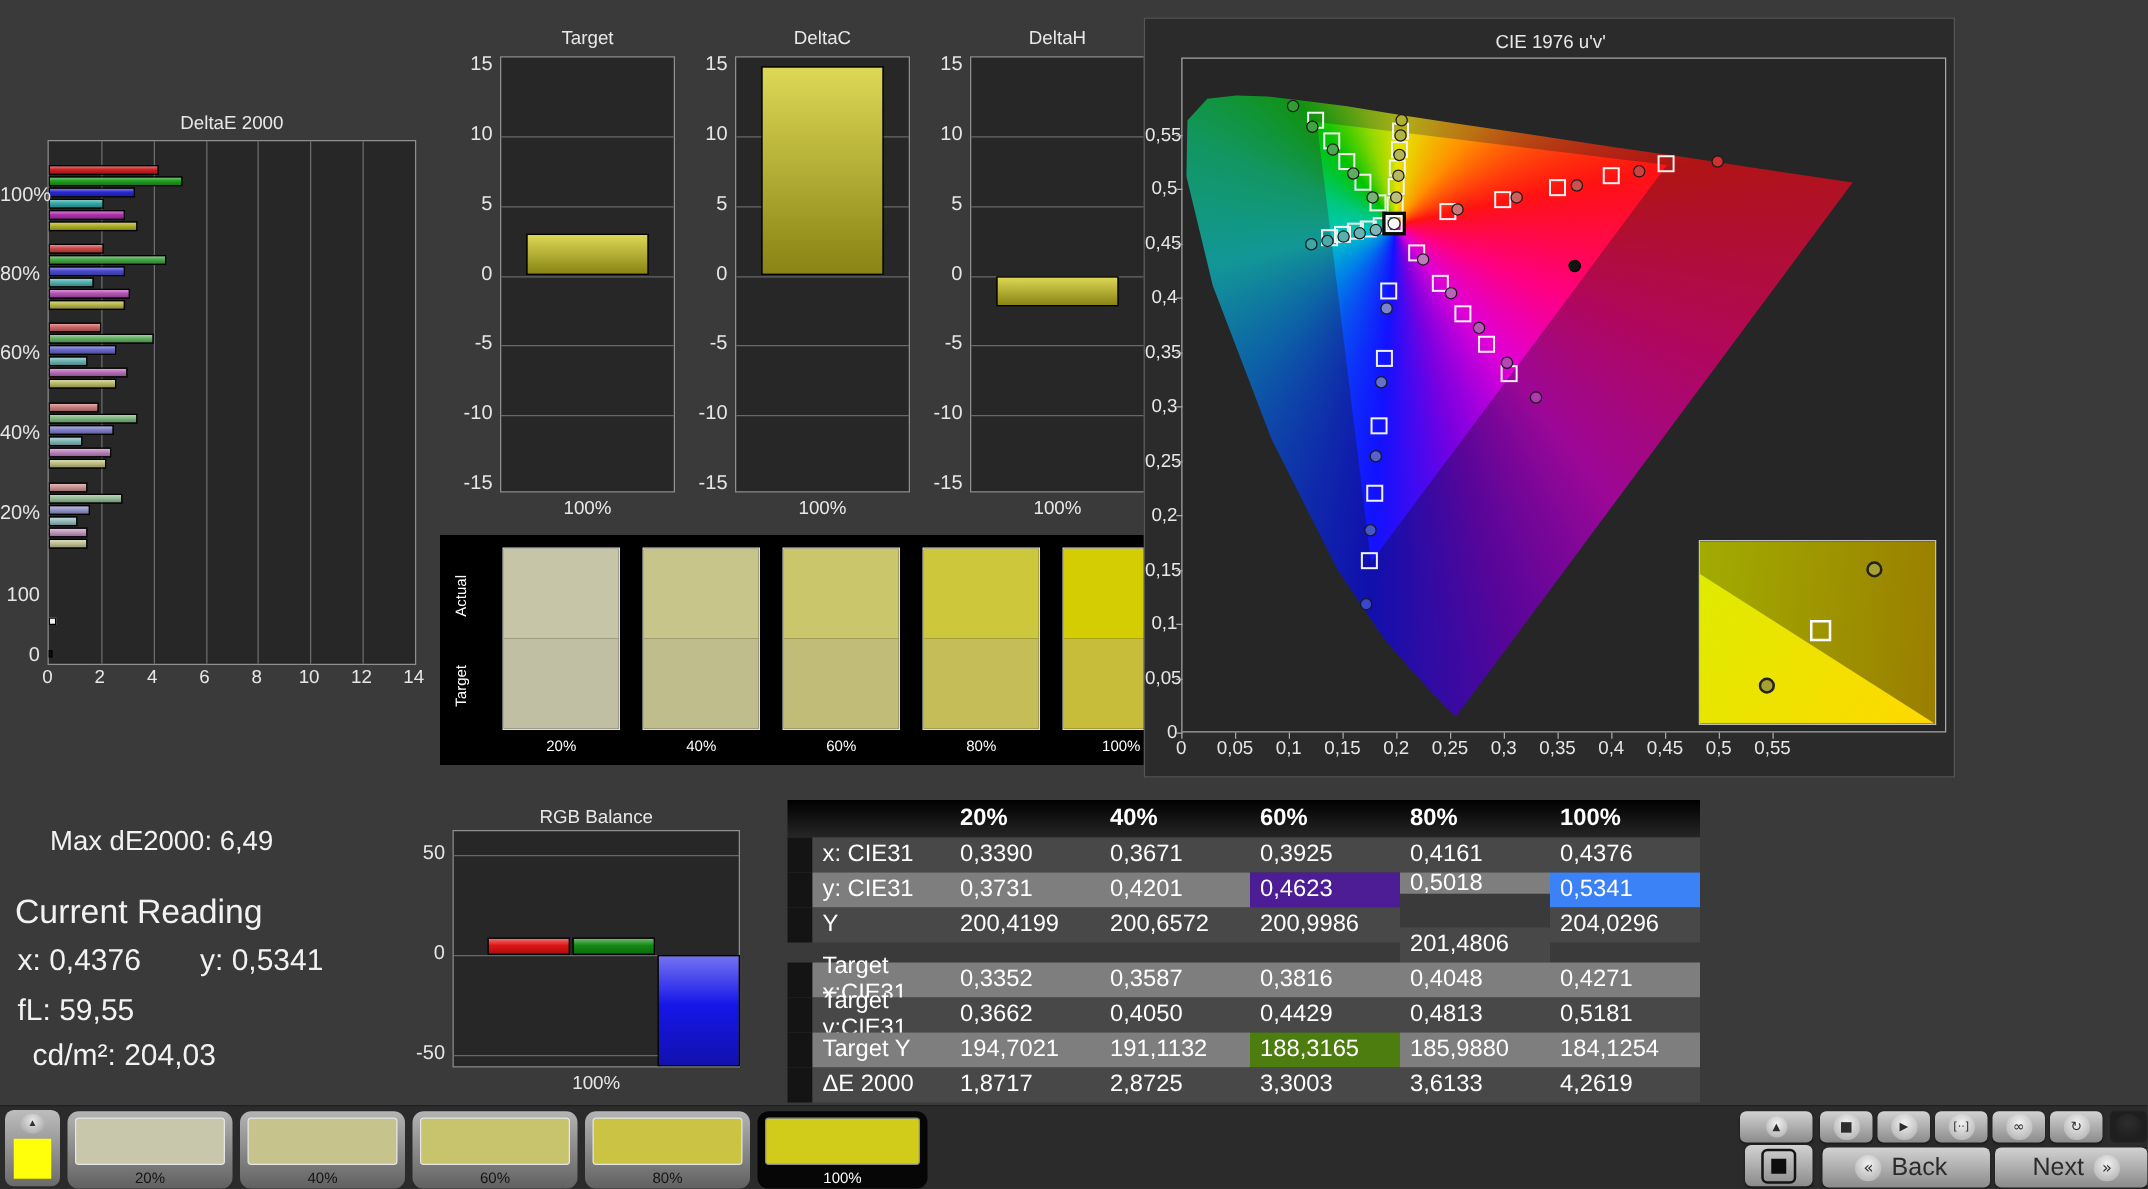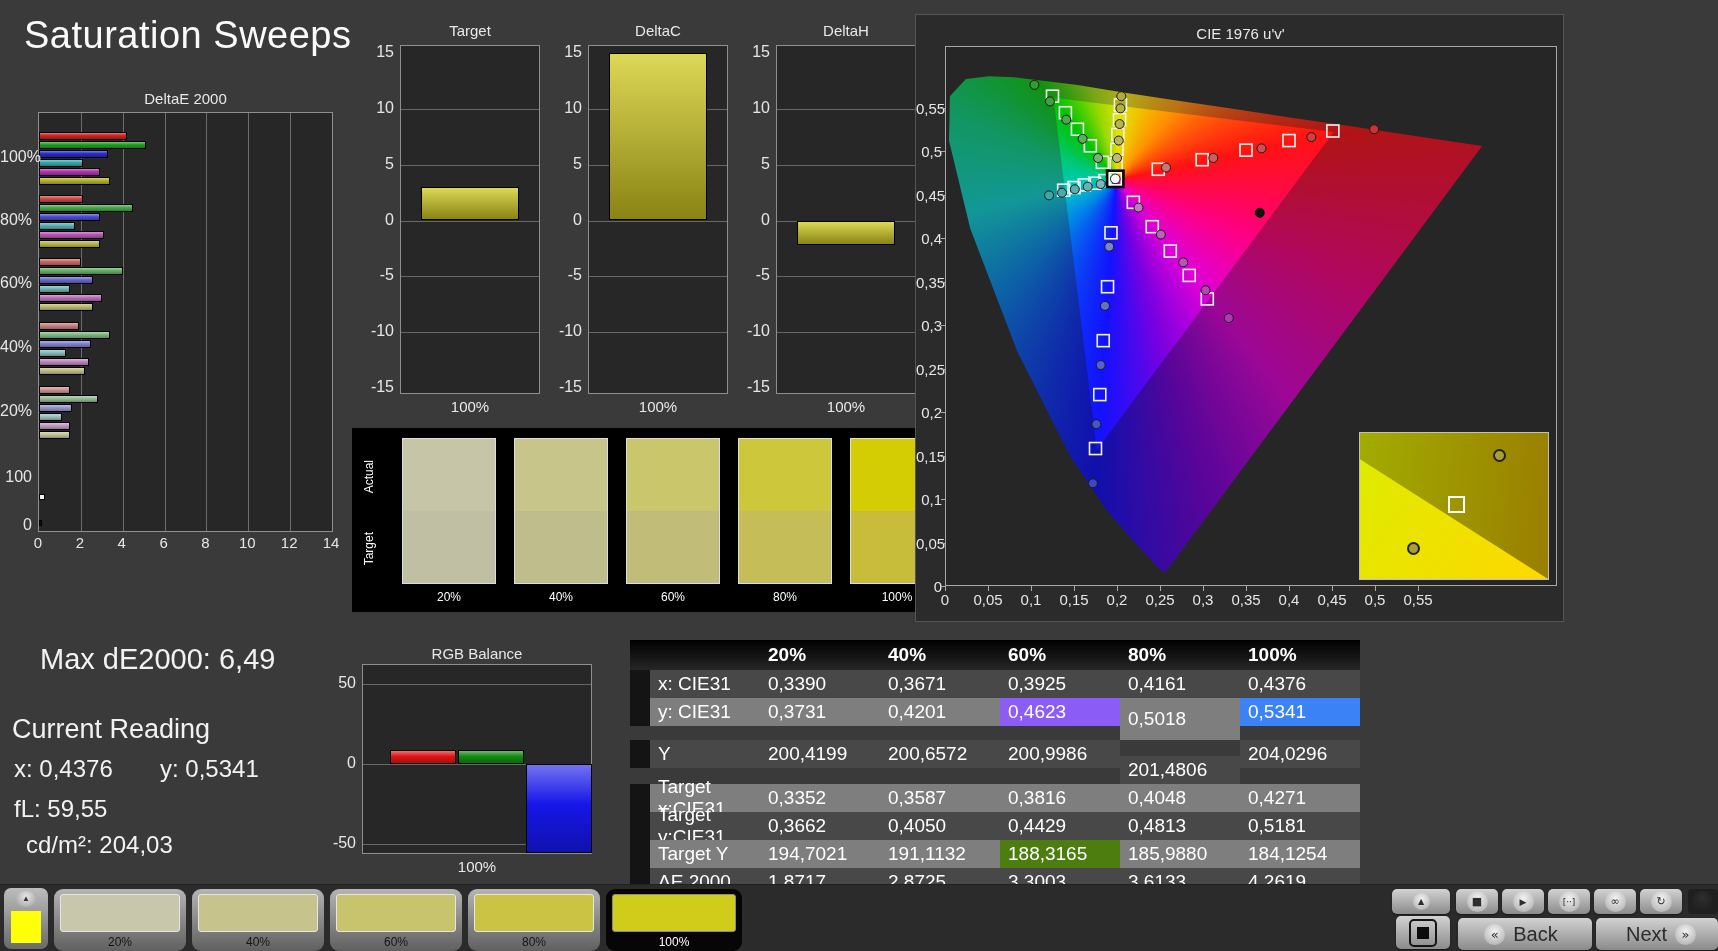--- a/index.html
+++ b/index.html
@@ -45,21 +45,20 @@
     display:flex;align-items:center;justify-content:center;box-shadow:0 1px 2px rgba(0,0,0,.5);}
   .glyph-circle{width:21px;height:21px;border-radius:50%;background:radial-gradient(circle at 50% 35%,#f2f2f2,#a8a8a8);
     display:flex;align-items:center;justify-content:center;font-size:11px;color:#2d2d2d;font-family:"DejaVu Sans",sans-serif;}
   .navlab{font-size:20px;color:#2b2b2b;margin:0 8px;}
 </style>
 </head>
 <body>
 
 <div id="root">
 
-  <div class="big-title">Saturation Sweeps</div>
 
   <div class="ctitle" style="left:38px;top:90px;width:295px;">DeltaE 2000</div>
   <div id="deltae-plot" class="plot" style="left:38px;top:112px;width:295px;height:420px;">
       <div class="gridv" style="left: 41.8571px;"></div>
       <div class="gridv" style="left: 83.7143px;"></div>
       <div class="gridv" style="left: 125.571px;"></div>
       <div class="gridv" style="left: 167.429px;"></div>
       <div class="gridv" style="left: 209.286px;"></div>
       <div class="gridv" style="left: 251.143px;"></div>
       <div class="bar" style="left: 0px; top: 19px; width: 87.9px; height: 8px; background: linear-gradient(rgb(226, 121, 121), rgb(207, 32, 32) 45%, rgb(155, 24, 24));"></div>
@@ -331,21 +330,21 @@
         <div style="position: absolute; left: 373px; top: 571px; width: 1px; height: 5px; background: rgb(170, 170, 170);"></div>
         <div class="tick-label" style="left: 416px; top: 584px;">0,45</div>
         <div style="position: absolute; left: 416px; top: 571px; width: 1px; height: 5px; background: rgb(170, 170, 170);"></div>
         <div class="tick-label" style="left: 459px; top: 584px;">0,5</div>
         <div style="position: absolute; left: 459px; top: 571px; width: 1px; height: 5px; background: rgb(170, 170, 170);"></div>
         <div class="tick-label" style="left: 502px; top: 584px;">0,55</div>
         <div style="position: absolute; left: 502px; top: 571px; width: 1px; height: 5px; background: rgb(170, 170, 170);"></div>
       </div>
   </div>
 
-  <div class="stat" style="left:40px;top:643px;font-size:29px;">Max dE2000: 6,49</div>
+  <div class="stat" style="left:40px;top:660px;font-size:22px;">Max dE2000: 6,49</div>
   <div class="stat" style="left:12px;top:714px;font-size:27px;">Current Reading</div>
   <div class="stat" style="left:14px;top:755px;font-size:24px;">x: 0,4376</div>
   <div class="stat" style="left:160px;top:755px;font-size:24px;">y: 0,5341</div>
   <div class="stat" style="left:14px;top:795px;font-size:24px;">fL: 59,55</div>
   <div class="stat" style="left:26px;top:831px;font-size:24px;">cd/m²: 204,03</div>
 
   <div class="ctitle" style="left:362px;top:645px;width:230px;">RGB Balance</div>
   <div id="rgb-plot" class="plot" style="left:362px;top:664px;width:230px;height:190px;">
       <div class="gridh" style="top: 19px;"></div>
       <div class="gridh" style="top: 99px;"></div>
@@ -377,22 +376,22 @@
         <div class="tcell" style="width: 120px; height: 28px; background: rgb(72, 72, 72);">0,3671</div>
         <div class="tcell" style="width: 120px; height: 28px; background: rgb(72, 72, 72);">0,3925</div>
         <div class="tcell" style="width: 120px; height: 28px; background: rgb(72, 72, 72);">0,4161</div>
         <div class="tcell" style="width: 120px; height: 28px; background: rgb(72, 72, 72);">0,4376</div>
       </div>
       <div class="trow">
         <div class="tcell" style="width: 20px; height: 28px; background: rgb(20, 20, 20); padding: 0px;"></div>
         <div class="tcell" style="width: 110px; height: 28px; background: rgb(126, 126, 126);">y: CIE31</div>
         <div class="tcell" style="width: 120px; height: 28px; background: rgb(126, 126, 126);">0,3731</div>
         <div class="tcell" style="width: 120px; height: 28px; background: rgb(126, 126, 126);">0,4201</div>
-        <div class="tcell" style="width: 120px; height: 28px; background: #8b5cf6;">0,4623</div>
-        <div class="tcell" style="width: 120px; height: 42px; background: rgb(126, 126, 126);">0,5018</div>
+        <div class="tcell" style="width: 120px; height: 28px; background: #4c1d95;">0,4623</div>
+        <div class="tcell" style="width: 120px; height: 17px; background: rgb(126, 126, 126);">0,5018</div>
         <div class="tcell" style="width: 120px; height: 28px; background: #3b82f6;">0,5341</div>
       </div>
       <div class="trow">
         <div class="tcell" style="width: 20px; height: 28px; background: rgb(20, 20, 20); padding: 0px;"></div>
         <div class="tcell" style="width: 110px; height: 28px; background: rgb(72, 72, 72);">Y</div>
         <div class="tcell" style="width: 120px; height: 28px; background: rgb(72, 72, 72);">200,4199</div>
         <div class="tcell" style="width: 120px; height: 28px; background: rgb(72, 72, 72);">200,6572</div>
         <div class="tcell" style="width: 120px; height: 28px; background: rgb(72, 72, 72);">200,9986</div>
         <div class="tcell" style="width: 120px; height: 28px; background: rgb(72, 72, 72); margin-top: 16px;">201,4806</div>
         <div class="tcell" style="width: 120px; height: 28px; background: rgb(72, 72, 72);">204,0296</div>

